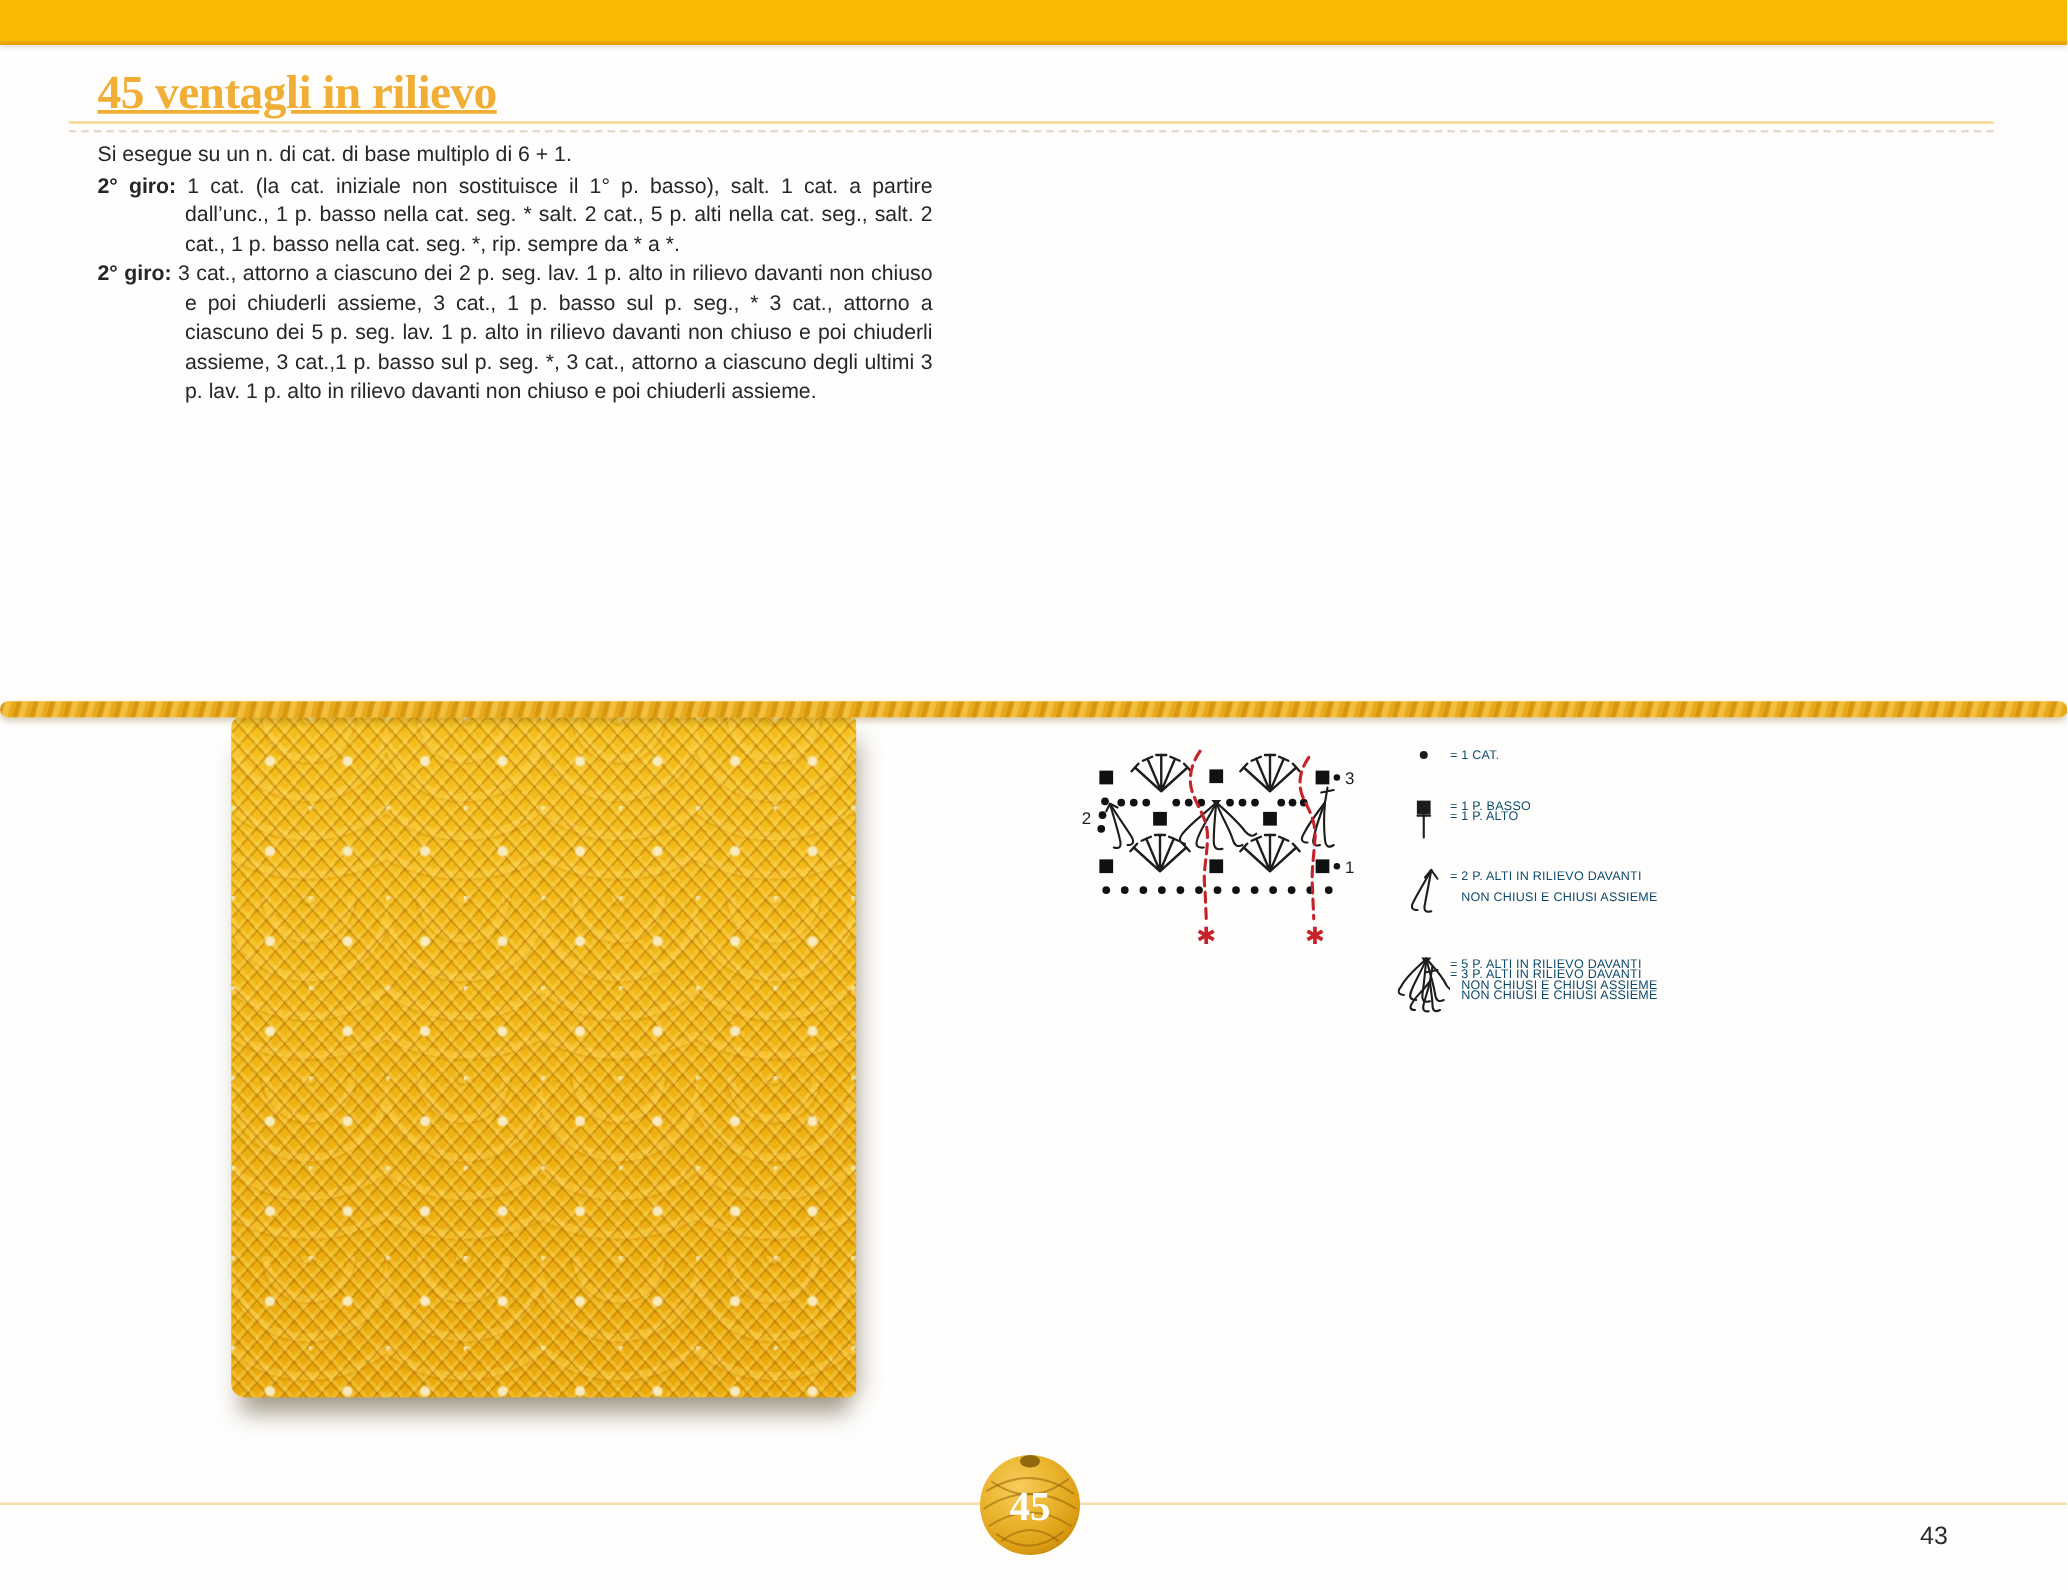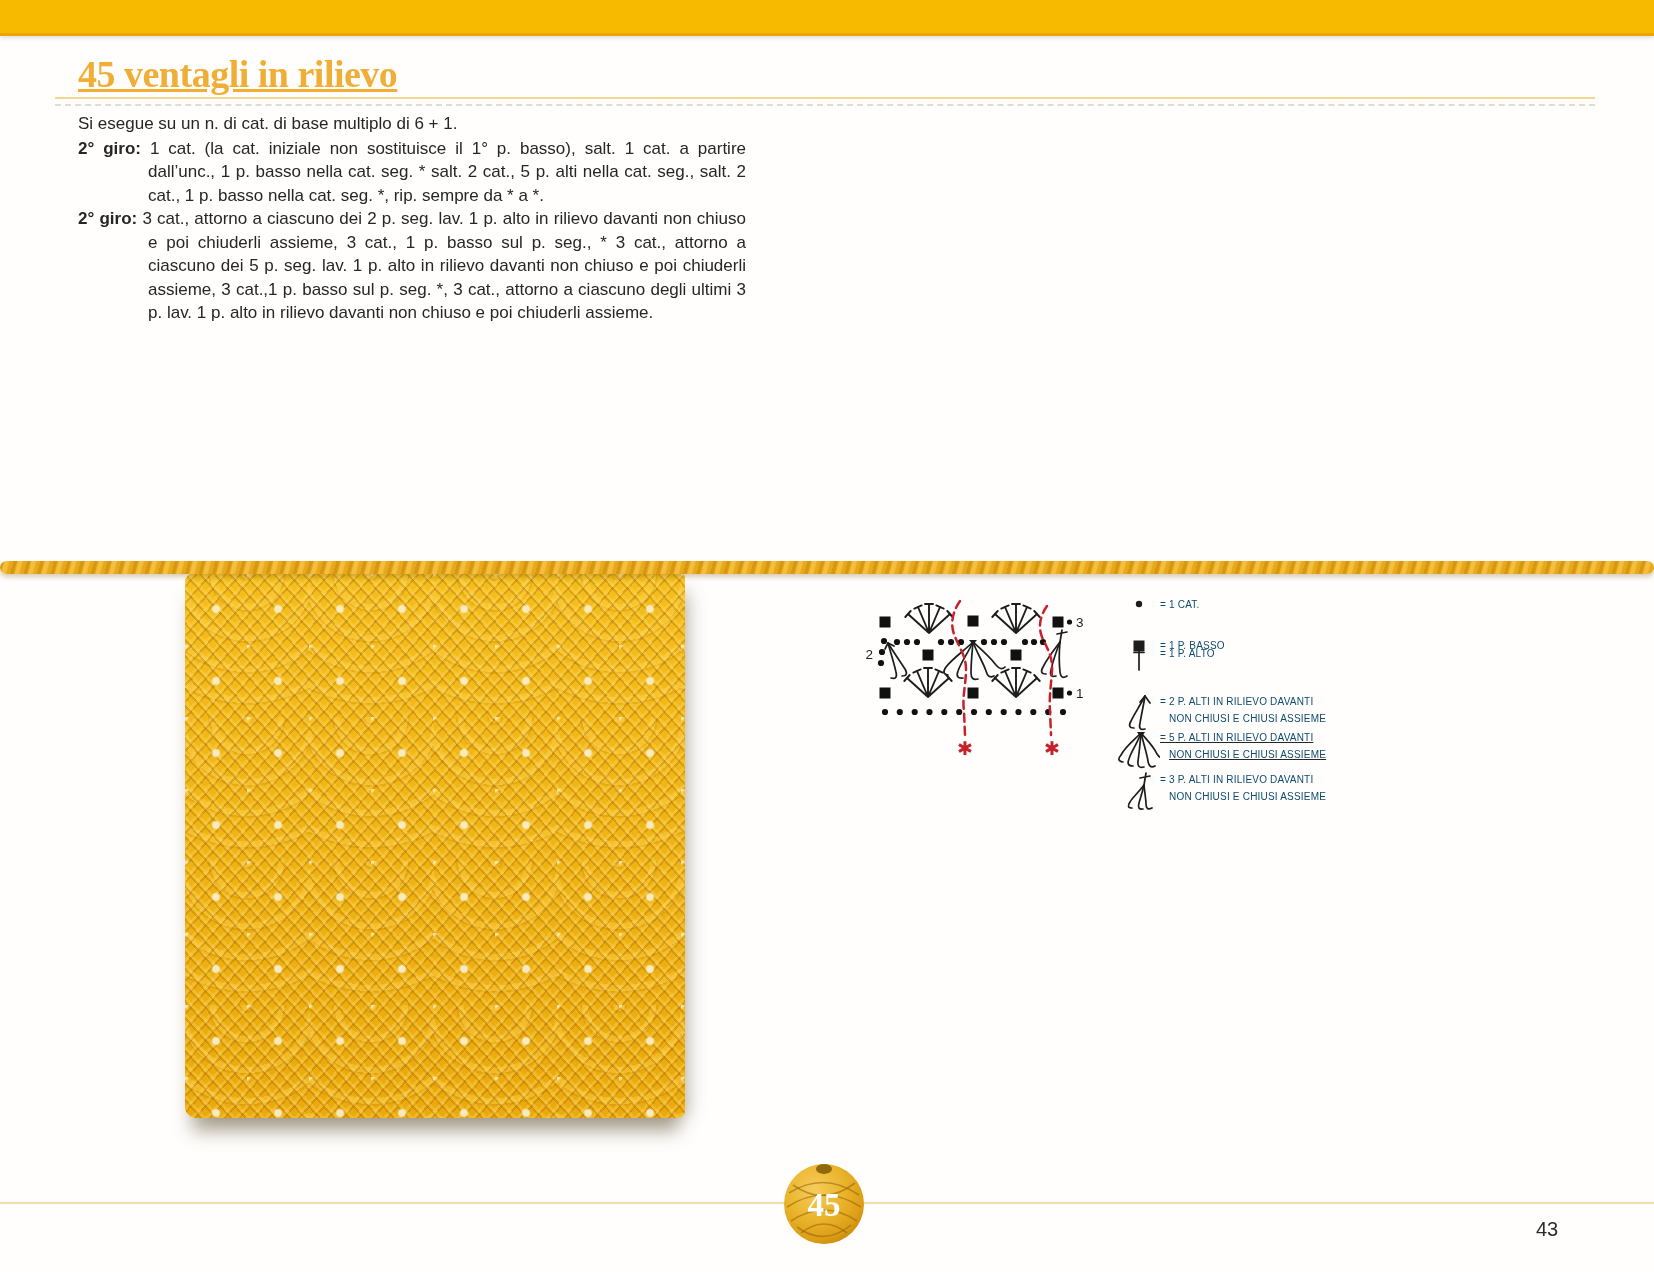--- a/index.html
+++ b/index.html
@@ -46,21 +46,21 @@
 
   
   .chart{position:absolute;left:853px;top:585px;z-index:4;}
 
   
   .legend-item{position:absolute;left:1118px;display:flex;align-items:flex-start;}
   .legend-icon{width:42px;display:flex;justify-content:center;flex:none;}
   .legend-text{font-size:10px;line-height:16.5px;color:#0c4a6e;letter-spacing:.2px;padding-top:1px;}
   .legend-text .l2{display:block;padding-left:9px;}
   .li-1{top:596px;} .li-2{top:637px;justify-content:space-between;} .li-3{top:645px;}
-  .li-4{top:693px;} .li-5{top:729px;text-decoration:underline;} .li-6{top:771px;}
+  .li-4{top:693px;} .li-5{top:763px;} .li-6{top:771px;}
 
   
   .note{position:absolute;left:854px;top:1066px;width:740px;font-size:17.5px;line-height:29px;}
 
   
   .footline{position:absolute;left:0;top:1202px;width:1654px;height:0;border-top:2px solid #F2DCA8;}
   .ball{position:absolute;left:783px;top:1163px;width:82px;height:82px;z-index:6;}
   .ball text{font-family:"Liberation Serif",serif;font-weight:700;}
   .pagenum{position:absolute;left:1536px;top:1218px;font-size:20px;color:#2b2b2b;}
 </style>

